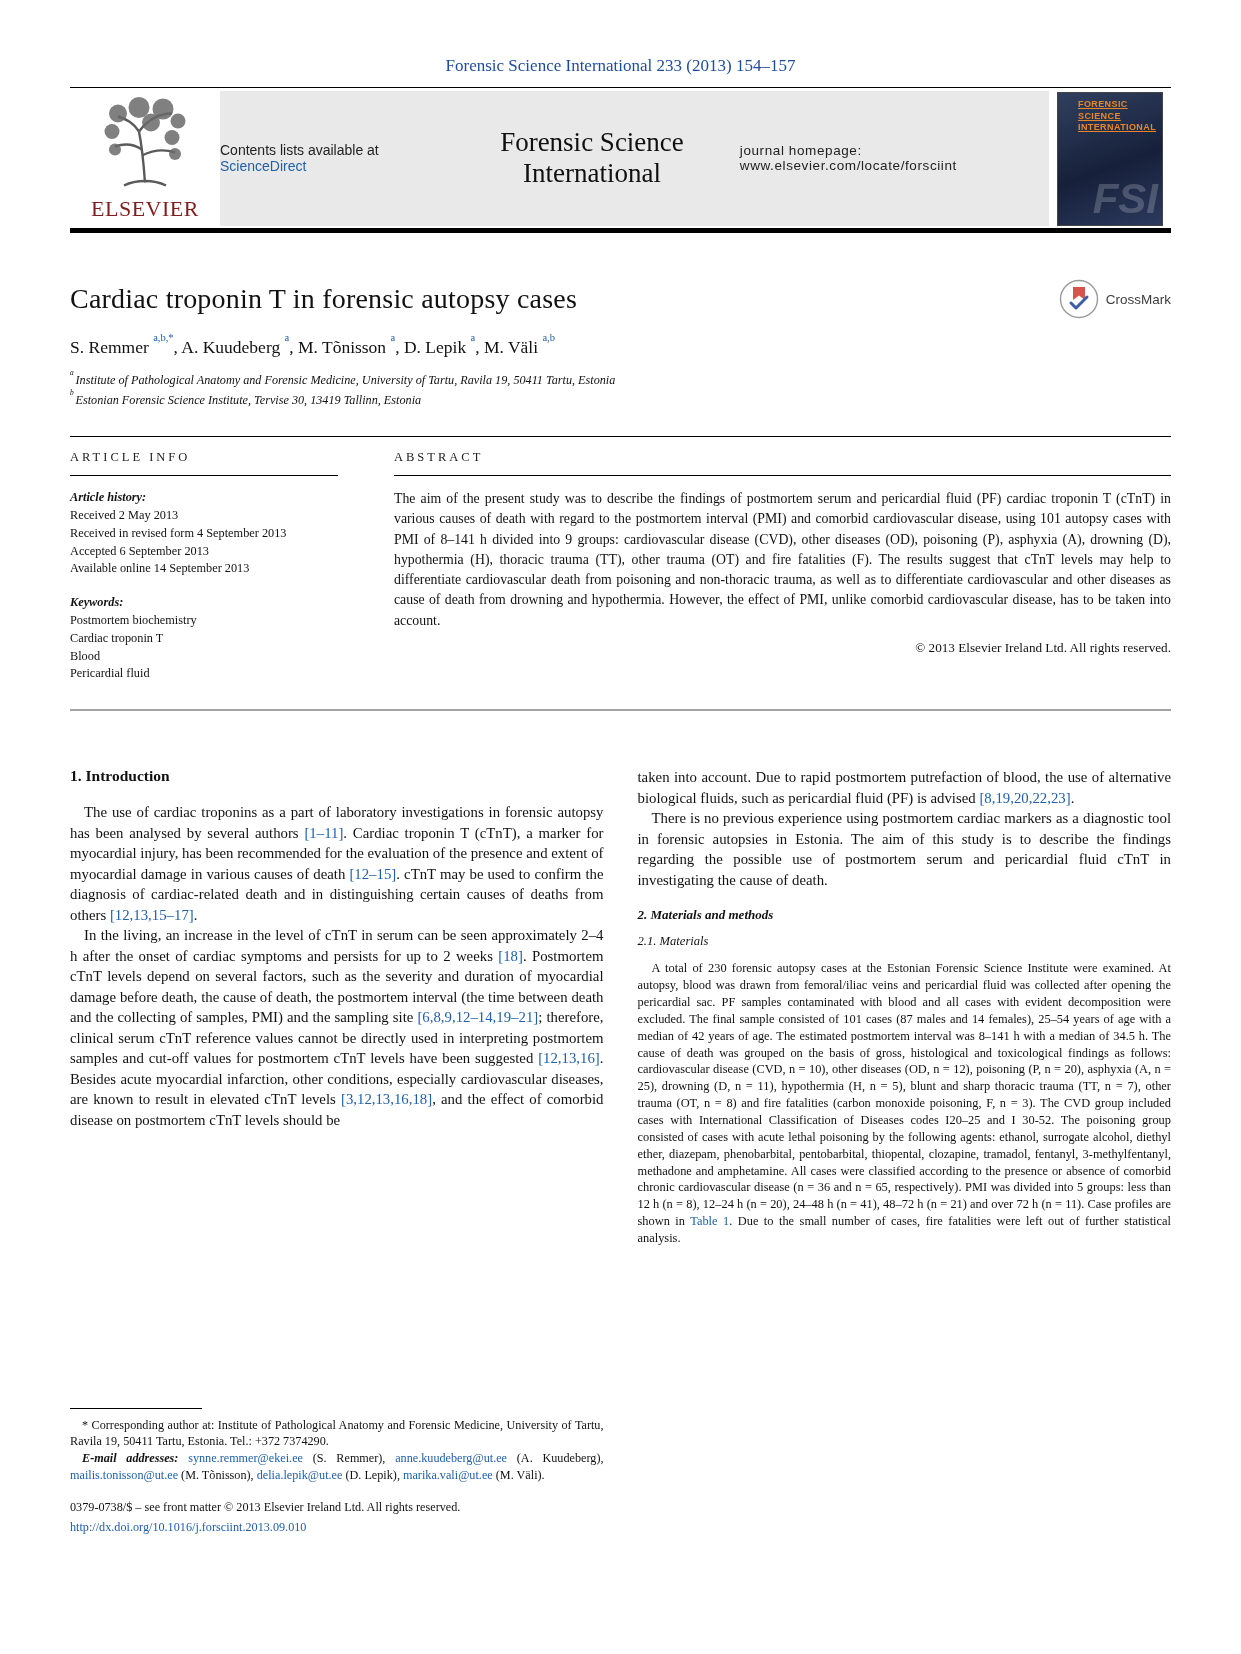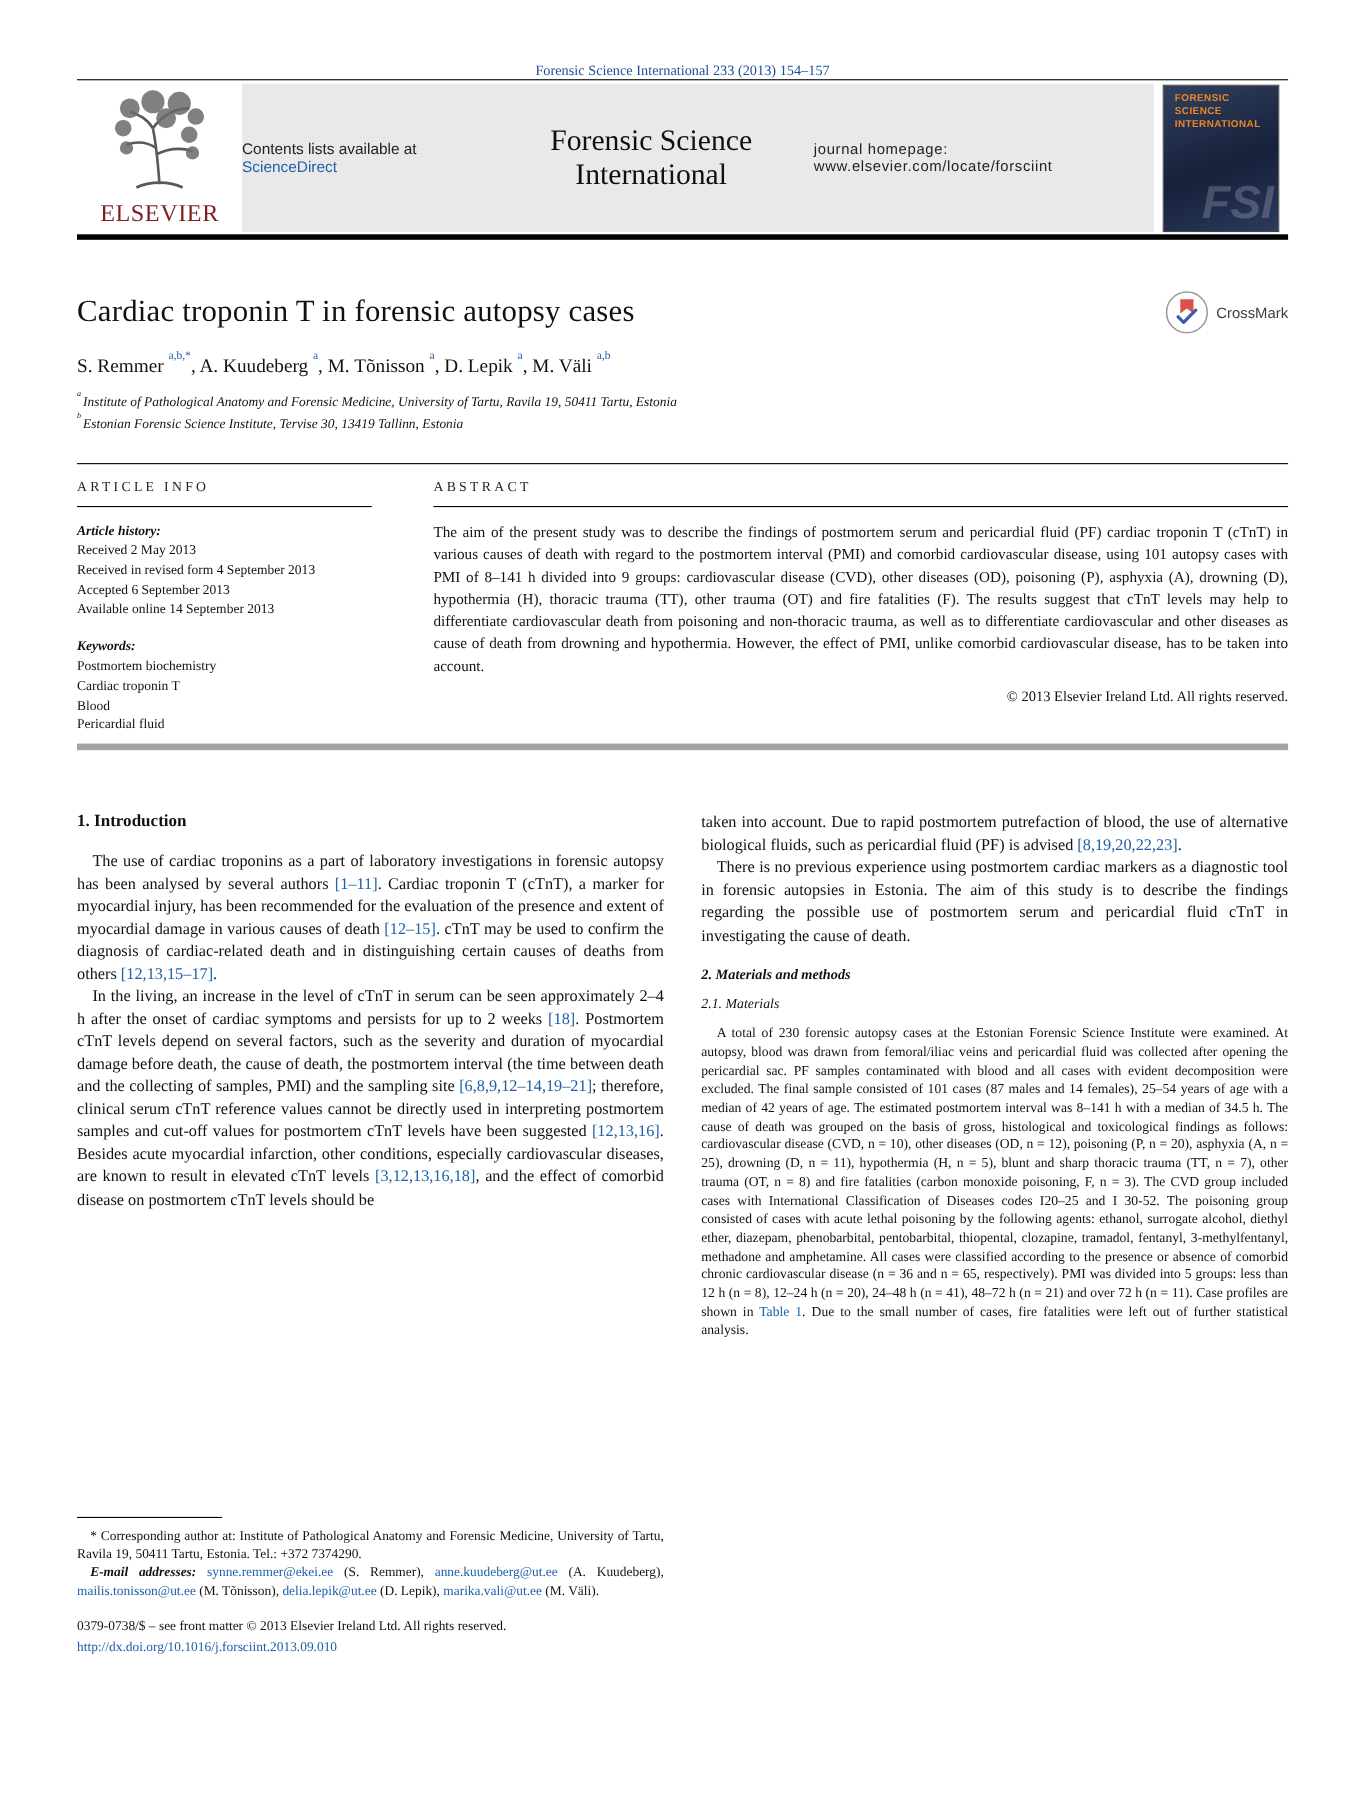--- a/index.html
+++ b/index.html
@@ -8,47 +8,47 @@
     width:1241px; height:1654px; margin:0 auto; position:relative;
     padding:56px 70px 0; overflow:hidden;
     font-family:"Liberation Serif","DejaVu Serif",serif; color:#111;
   }
   .sans { font-family:"Liberation Sans","DejaVu Sans",sans-serif; }
   .it { font-style:italic;font-weight:bold; }
   .link { color:#2160a8; text-decoration:none; cursor:pointer; }
   sup { font-size:60%; line-height:0; position:relative; top:-0.5em; }
 
   
-  .citation { text-align:center; font-size:13px; color:#1f4d9b; }
+  .citation { text-align:center; font-size:17px; color:#1f4d9b; margin-bottom:11px; }
 
   
   .banner { border-top:1.5px solid #000; padding-top:3px; display:flex; align-items:stretch; }
   .logo-box { width:150px; background:#fff; display:flex; flex-direction:column; align-items:center; padding-top:4px; }
   .elsevier-word { color:#7f1d1d; font-size:22px; letter-spacing:0.5px; margin-top:1px; }
   .banner-center { flex:1; background:#e9e9e9; display:flex; flex-direction:row; align-items:center; justify-content:space-between; padding:12px 0 13px; }
   .contents-line { font-size:14px; color:#222; }
   .journal-title { font-size:27px; color:#101010;text-align:center; }
   .homepage { font-size:13.5px; letter-spacing:0.6px; color:#222; }
   .cover-box { width:122px; background:#fff; display:flex; justify-content:center; align-items:flex-start; padding-top:1px; }
   .cover { width:106px; height:134px; background:linear-gradient(160deg,#31405f 0%,#16203a 55%,#2c3a5e 100%); position:relative; overflow:hidden; border:1px solid #444; }
-  .cover-title { position:absolute; top:6px; left:10px; color:#e8872a; font-size:9px; font-weight:bold; letter-spacing:0.4px; line-height:1.3; }
+  .cover-title { position:absolute; top:6px; left:20px; color:#e8872a; font-size:9px; font-weight:bold; letter-spacing:0.4px; line-height:1.3;text-decoration:underline; }
   .cover-title span { display:block; }
   .cover-fsi { position:absolute; bottom:2px; right:4px; font-size:42px; font-weight:bold; font-style:italic; color:rgba(255,255,255,0.20); }
   .black-bar { height:5px; background:#000; margin-top:2px; }
 
   
   .title-row { display:flex; justify-content:space-between; align-items:center; margin-top:46px; }
   h1.article-title { font-size:28px; font-weight:400; margin:0; letter-spacing:0.2px; }
   .crossmark { display:flex; align-items:center; gap:7px; }
   .crossmark-label { font-size:13.5px; color:#3d3d3d; }
   .authors { margin-top:18px; font-size:17.5px; }
   .affiliations { margin-top:13px; font-size:12.2px; font-style:italic; line-height:1.6; }
 
   
-  .info-abstract { margin-top:26px; border-top:1px solid #000; border-bottom:6px solid #a3a3a3; padding-bottom:8px; display:flex; gap:56px; }
+  .info-abstract { margin-top:26px; border-top:1px solid #000; border-bottom:2px solid #a3a3a3; padding-bottom:26px; display:flex; gap:56px; }
   .info-col { width:268px; flex-shrink:0; }
   .abs-col { flex:1; }
   .col-heading { font-size:12.5px; letter-spacing:3px; color:#222; padding:13px 0 10px; border-bottom:1px solid #000; margin-bottom:13px; }
   .info-line { font-size:12.3px; line-height:1.45; }
   .kw-label { margin-top:16px; }
   .abs-text { font-size:13.8px; line-height:1.47; text-align:justify; margin:0; }
   .abs-copy { text-align:right; font-size:13.2px; margin-top:9px; }
 
   
   .body-cols { display:flex; gap:34px; margin-top:56px; height:768px; }

